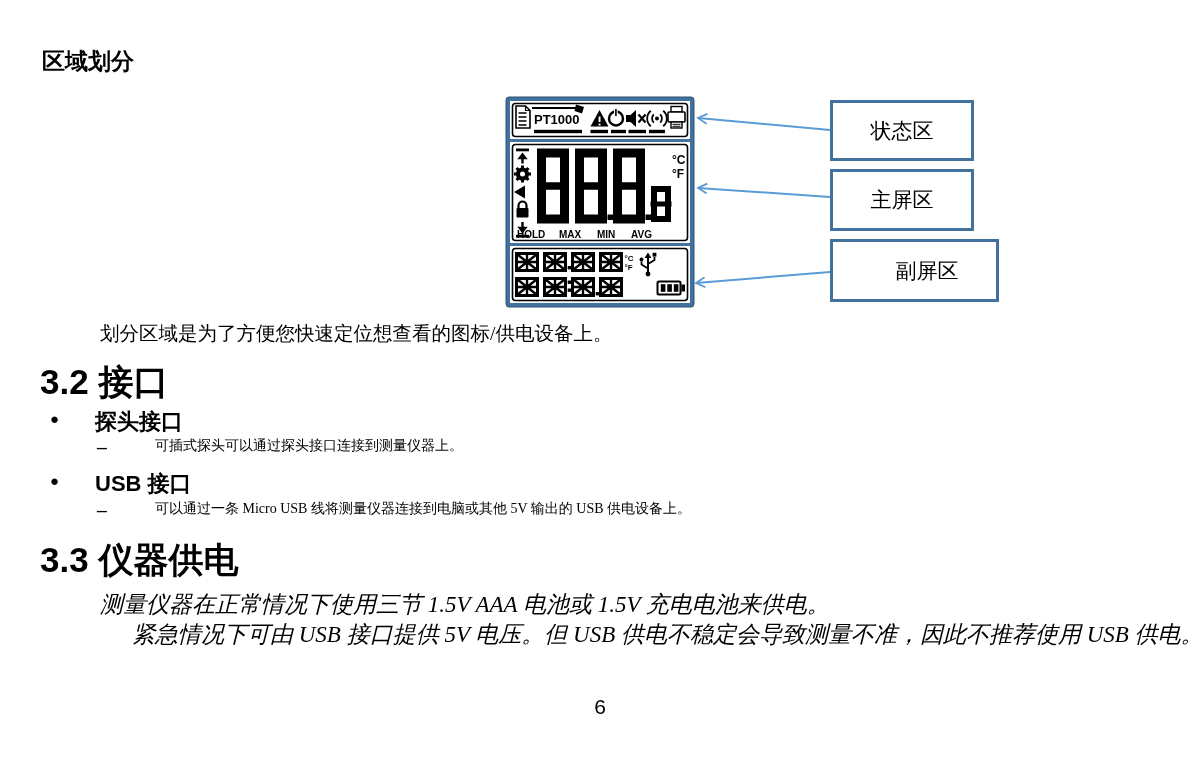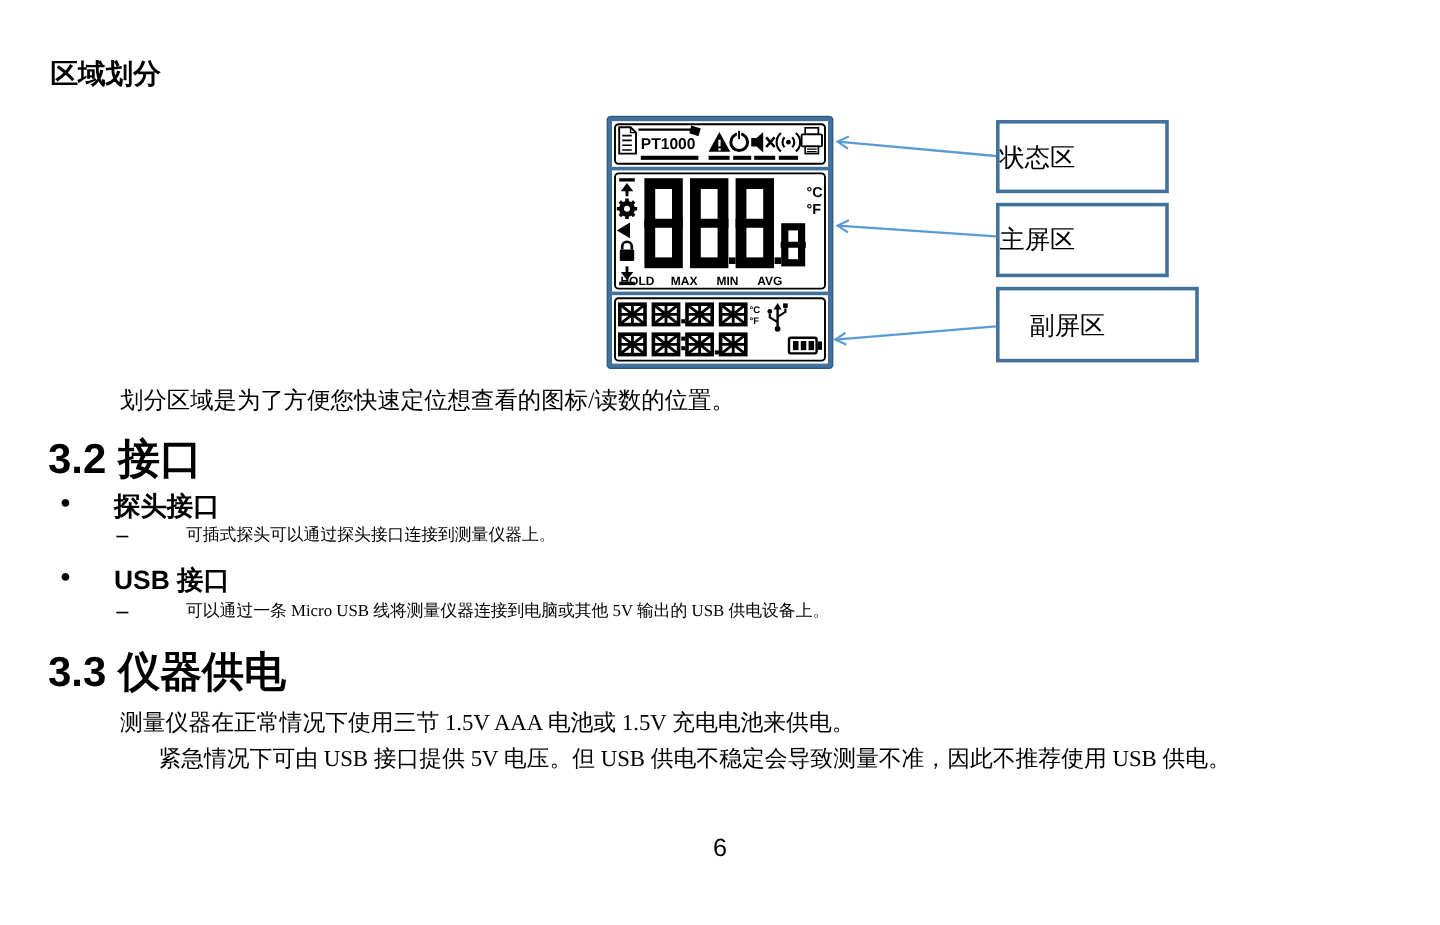--- a/index.html
+++ b/index.html
@@ -10,25 +10,25 @@
   .abs{position:absolute;white-space:nowrap;}
   .h-region{left:42px;top:46px;font-size:23px;font-weight:bold;font-family:"Liberation Sans",sans-serif;}
   .caption{left:100px;top:320px;font-size:19.5px;}
   .h2{font-size:35px;font-weight:bold;font-family:"Liberation Sans",sans-serif;}
   .h32{left:40px;top:359px;}
   .h33{left:40px;top:537px;}
   .bullet-dot{font-size:15px;font-family:"Liberation Sans",sans-serif;}
   .bullet-label{font-size:22px;font-weight:bold;font-family:"Liberation Sans",sans-serif;}
   .sub-dash{font-size:19.5px;font-weight:bold;}
   .sub-text{font-size:14px;}
-  .body-line{font-size:19px;}
+  .body-line{font-size:23px;font-style:italic;}
   .page-num{left:0;top:695px;width:1200px;text-align:center;font-size:21px;font-family:"Liberation Sans",sans-serif;}
   .label-box{
     left:830px;width:138px;background:#fff;border:3px solid #41719C;
-    display:flex;align-items:center;justify-content:flex-start;
+    display:flex;align-items:center;justify-content:center;
     font-size:21px;font-family:"Liberation Serif",serif;
   }
   svg text{font-family:"Liberation Sans",sans-serif;}
 </style>
 </head>
 <body>
 
 <div class="abs h-region">区域划分</div>
 
 <svg class="abs" style="left:505px;top:96px;" width="190" height="212" viewBox="0 0 190 212">
@@ -206,21 +206,21 @@
 <div class="abs label-box" style="top:100px;height:55px;">
   <span>状态区</span>
 </div>
 <div class="abs label-box" style="top:169px;height:56px;">
   <span>主屏区</span>
 </div>
 <div class="abs label-box" style="top:239px;height:57px;padding-left:25px;">
   <span>副屏区</span>
 </div>
 
-<div class="abs caption">划分区域是为了方便您快速定位想查看的图标/读数的位置。</div>
+<div class="abs caption">划分区域是为了方便您快速定位想查看的图标/供电设备上。</div>
 
 <div class="abs h2 h32">3.2 接口</div>
 
 <div class="abs bullet-dot" style="left:50px;top:410px;">●</div>
 <div class="abs bullet-label" style="left:95px;top:407px;">探头接口</div>
 <div class="abs sub-dash" style="left:97px;top:436px;">–</div>
 <div class="abs sub-text" style="left:155px;top:437px;">可插式探头可以通过探头接口连接到测量仪器上。</div>
 
 <div class="abs bullet-dot" style="left:50px;top:472px;">●</div>
 <div class="abs bullet-label" style="left:95px;top:469px;">USB 接口</div>

